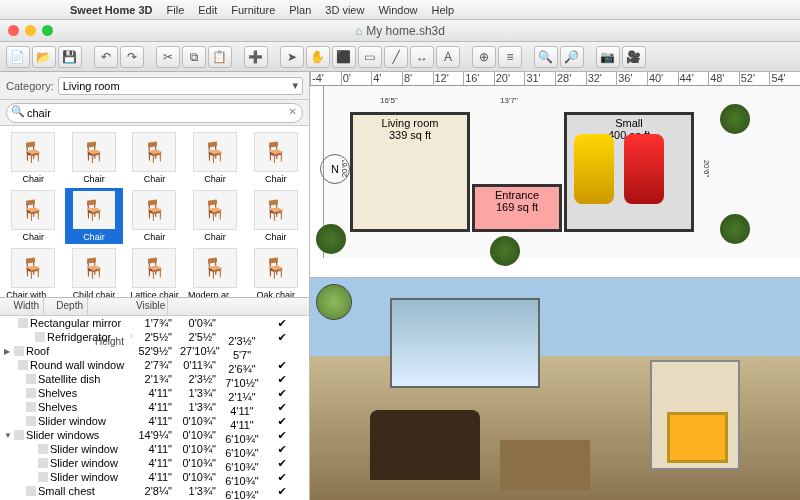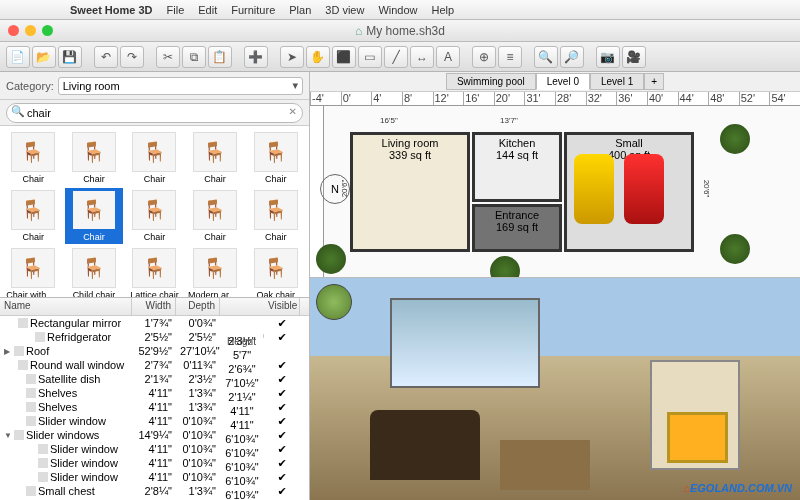--- a/index.html
+++ b/index.html
@@ -50,21 +50,21 @@
 .tab.active { background: #fff; border-bottom-color: #fff; }
 .tab.add { padding: 2px 6px; }
 .ruler-h { height: 14px; background: #fff; border-bottom: 1px solid #999; display: flex; font-size: 8px; color: #444; }
 .ruler-h span { flex: 1; border-left: 1px solid #aaa; padding-left: 1px; }
 .planbody { position: relative; height: 172px; background: #fafafa; }
 .ruler-v { position: absolute; left: 0; top: 0; width: 14px; height: 100%; background: #fff; border-right: 1px solid #999; }
 .floorplan { position: absolute; left: 40px; top: 8px; width: 360px; height: 150px; }
 .room { position: absolute; border: 3px solid #333; display: flex; flex-direction: column; align-items: center; justify-content: flex-start; font-size: 9px; padding: 2px; }
 .lr { left: 0; top: 18px; width: 120px; height: 120px; background: #f0ead6; }
 .kit { left: 122px; top: 18px; width: 90px; height: 70px; background: #eee; }
-.ent { left: 122px; top: 90px; width: 90px; height: 48px; background: #737373; }
+.ent { left: 122px; top: 90px; width: 90px; height: 48px; background: #fca5a5; }
 .gar { left: 214px; top: 18px; width: 130px; height: 120px; background: #ddd; }
 .dim { position: absolute; font-size: 8px; color: #333; }
 .car { position: absolute; width: 40px; height: 70px; border-radius: 8px; }
 .car1 { background: linear-gradient(#ffd700,#cc9900); left: 224px; top: 40px; }
 .car2 { background: linear-gradient(#ff3030,#aa1010); left: 274px; top: 40px; }
 .bush { position: absolute; width: 30px; height: 30px; border-radius: 50%; background: radial-gradient(#4a7a2a,#2d4d18); }
 .compass { position: absolute; left: -30px; top: 60px; width: 30px; height: 30px; border: 1px solid #666; border-radius: 50%; display: flex; align-items: center; justify-content: center; font-size: 10px; }
 .view3d { flex: 1; background: linear-gradient(#a8c8e8 0%, #a8c8e8 35%, #c8b890 35%, #8a7550 100%); position: relative; overflow: hidden; }
 .nav3d { position: absolute; left: 6px; top: 6px; width: 36px; height: 36px; border-radius: 50%; background: radial-gradient(#8fbc5f,#5a8030); border: 1px solid #444; }
 .window3d { position: absolute; background: linear-gradient(#9bc,#def); border: 2px solid #666; }
@@ -201,21 +201,20 @@
           <div class="thumb" style="color:#999">🪑</div>
           <div class="ilabel">Modern arm...</div>
         </div>
         <div class="item">
           <div class="thumb" style="color:#b8945f">🪑</div>
           <div class="ilabel">Oak chair</div>
         </div>
       </div>
     <div class="furntable">
       <div class="fhdr">
-        <div class="c-name">Name</div>
         <div class="c-w">Width</div>
         <div class="c-d">Depth</div>
         <div class="c-h">Height</div>
         <div class="c-v">Visible</div>
       </div>
       <div id="frows">
           <div class="frow">
             <div class="c-name" style="padding-left:8px"><span class="tri"></span><span class="ficon"></span> Rectangular mirror</div>
             <div class="c-w">1'7¾"</div>
             <div class="c-d">0'0¾"</div>
@@ -312,26 +311,20 @@
             <div class="c-d">1'3¾"</div>
             <div class="c-h">1'5¾"</div>
             <div class="c-v">✔</div>
           </div>
         </div>
     </div>
   </div>
 
   <div class="right">
     <div class="plan">
-      <div class="tabs">
-        <div class="tab">Swimming pool</div>
-        <div class="tab active">Level 0</div>
-        <div class="tab">Level 1</div>
-        <div class="tab add">+</div>
-      </div>
       <div class="ruler-h" id="rulerh">
           <span>-4'</span>
           <span>0'</span>
           <span>4'</span>
           <span>8'</span>
           <span>12'</span>
           <span>16'</span>
           <span>20'</span>
           <span>31'</span>
           <span>28'</span>
@@ -350,24 +343,20 @@
               <span>N</span>
             </div>
           <div class="dim" style="left:30px;top:2px">16'5"</div>
           <div class="dim" style="left:150px;top:2px">13'7"</div>
           <div class="dim" style="left:-14px;top:70px;transform:rotate(-90deg)">20'6"</div>
           <div class="dim" style="left:348px;top:70px;transform:rotate(90deg)">20'6"</div>
           <div class="room lr">
             <span>Living room</span>
             <span>339 sq ft</span>
           </div>
-          <div class="room kit">
-            <span>Kitchen</span>
-            <span>144 sq ft</span>
-          </div>
           <div class="room ent">
             <span>Entrance</span>
             <span>169 sq ft</span>
           </div>
           <div class="room gar">
             <span>Small</span>
             <span>400 sq ft</span>
           </div>
           <div class="car car1"></div>
           <div class="car car2"></div>
@@ -377,16 +366,15 @@
           <div class="bush" style="left:-34px;top:130px"></div>
         </div>
       </div>
     </div>
     <div class="view3d">
       <div class="nav3d"></div>
       <div class="window3d" style="left:80px;top:20px;width:150px;height:90px"></div>
       <div class="sofa3d"></div>
       <div class="table3d"></div>
       <div class="fireplace"></div>
-      <div class="watermark"><span class="roof">⌂</span><span>EGOLAND.COM.VN</span></div>
     </div>
   </div>
 </div>
 
 </body></html>

